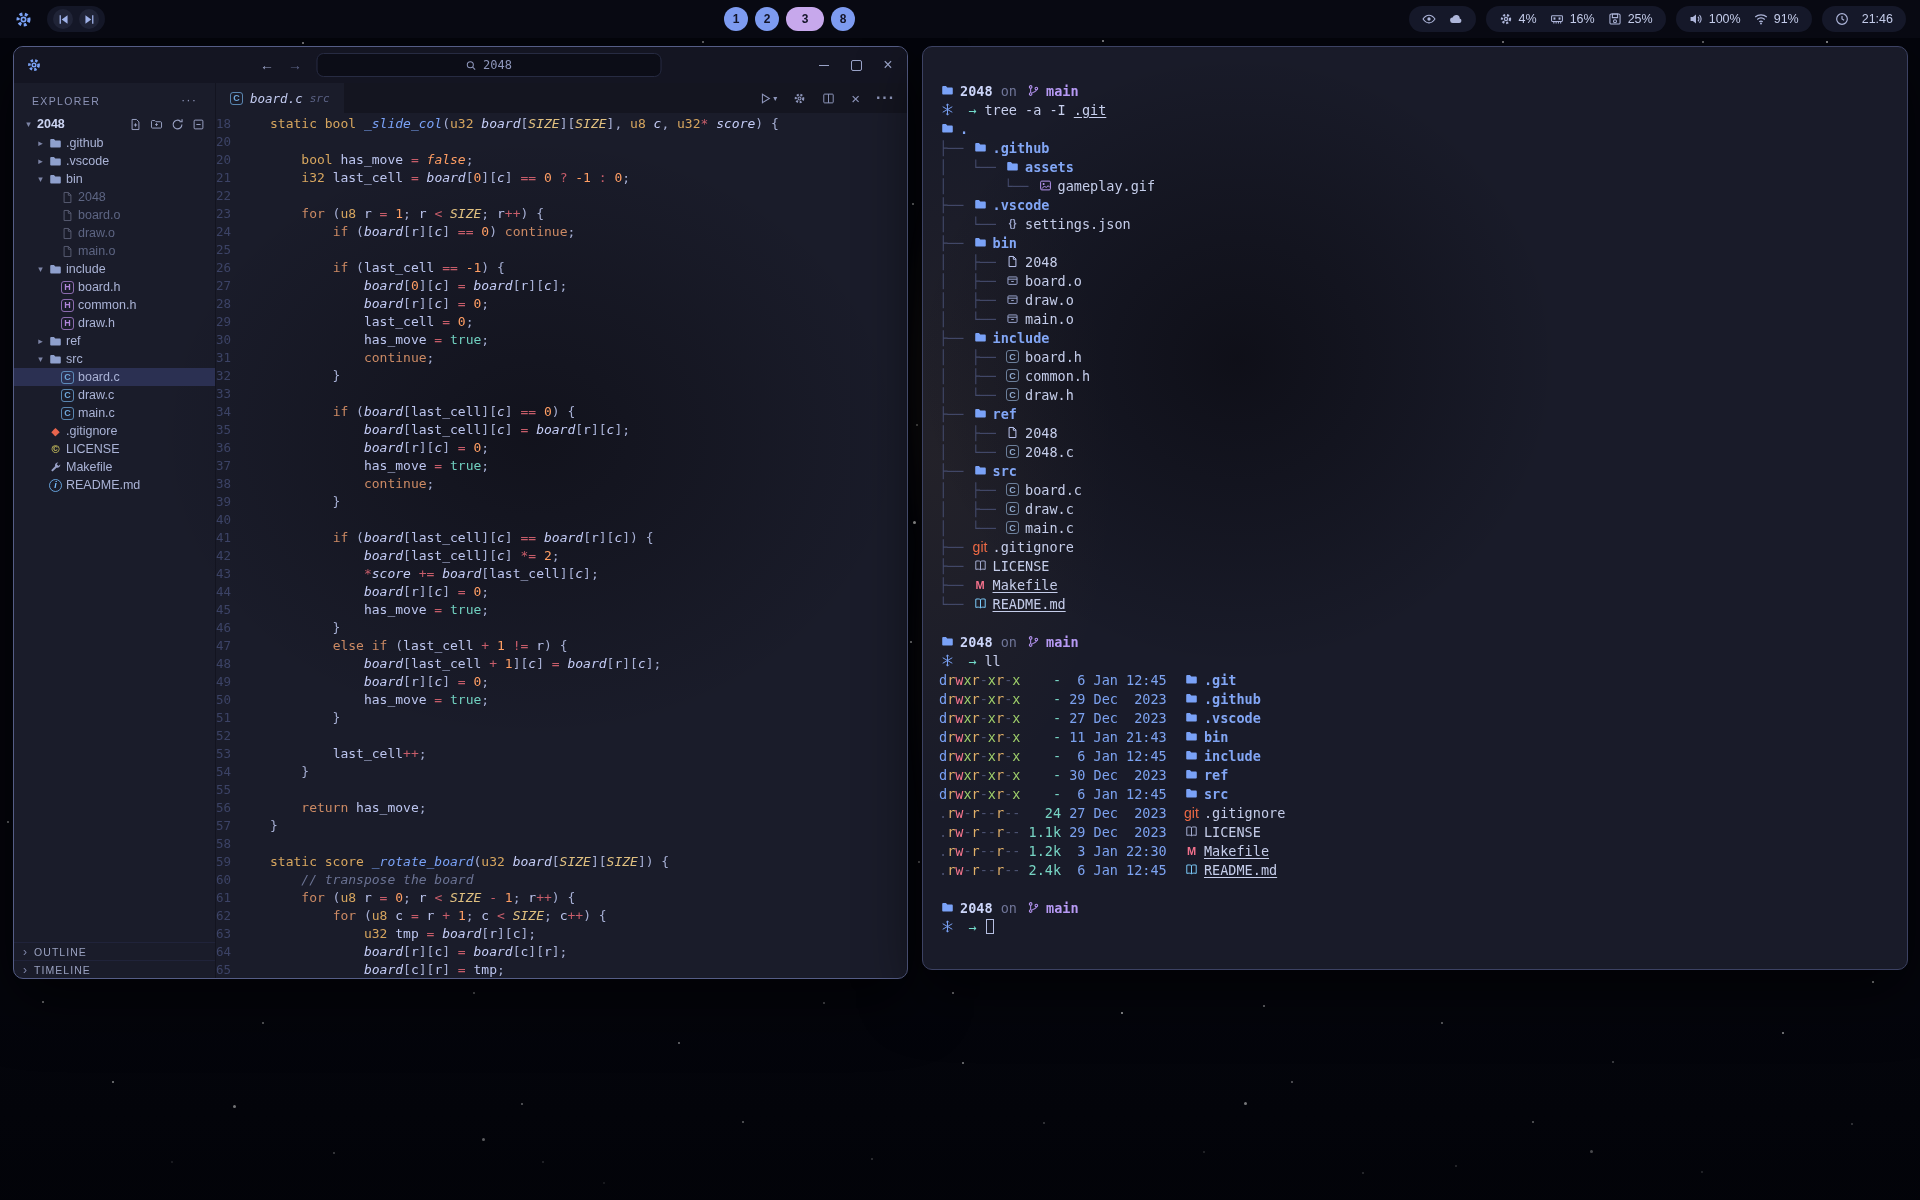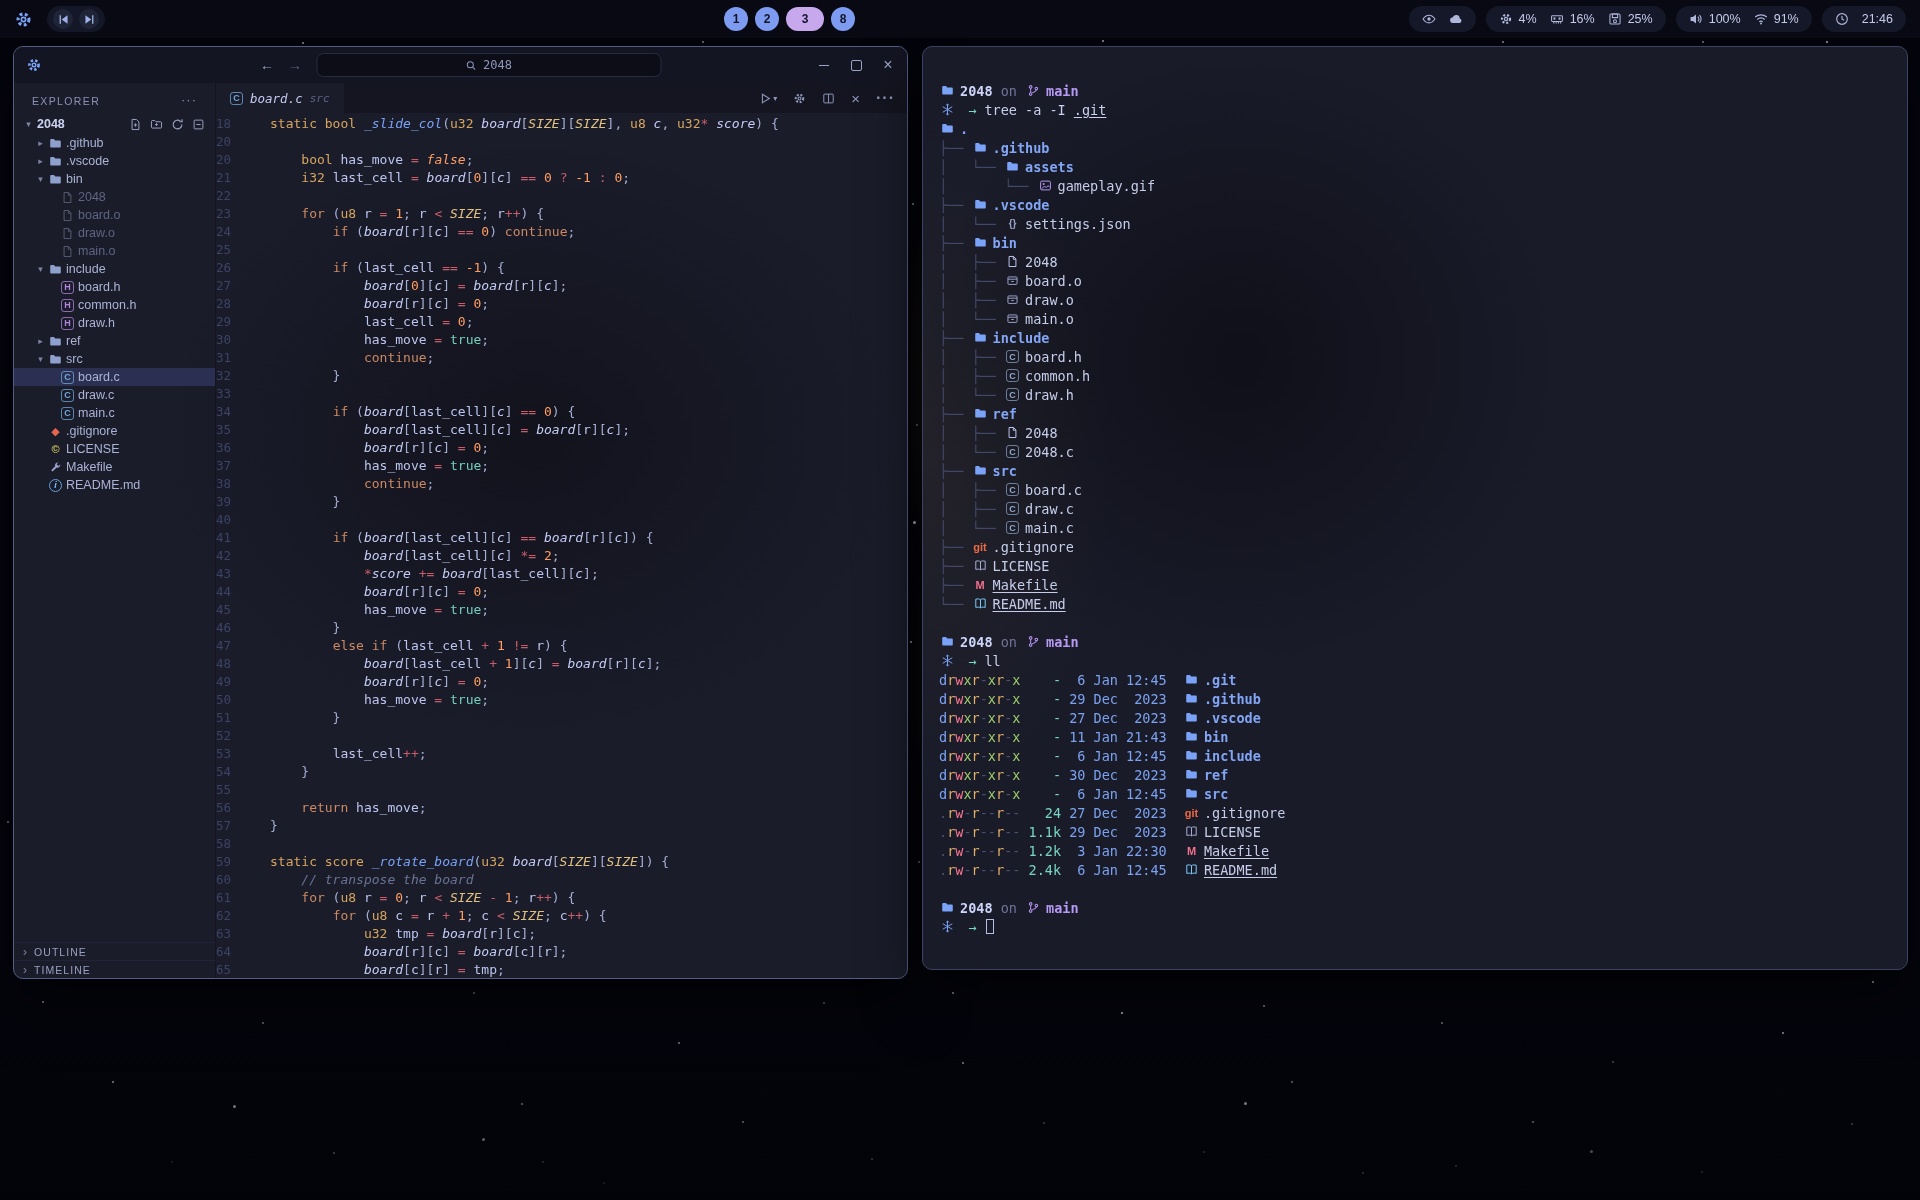--- a/index.html
+++ b/index.html
@@ -107,21 +107,21 @@
   .sb-row [data-name="tools-icon"]{color:#9aa2c8}
 
   
   .lic{display:inline-flex;align-items:center;justify-content:center;width:13px;height:13px;
     border-radius:3px;font-family:"Liberation Sans",sans-serif;font-size:9px;font-weight:bold;font-style:normal}
   .lic-c{color:#6fa8dc;border:1px solid rgba(111,168,220,.75)}
   .lic-h{color:#b185db;border:1px solid rgba(177,133,219,.75)}
   .lic-json{color:#9aa2c8;font-size:10px}
   .lic-info{color:#75beff;border:1px solid rgba(117,190,255,.8);border-radius:50%;font-style:italic}
   .lic-lic{color:#cbc25e;font-size:11px}
-  .gittx{color:#ee6a45;font-size:11px;font-weight:bold;font-family:"Liberation Sans",sans-serif}
+  .gittx{color:#ee6a45;font-size:14px;font-weight:normal;font-family:"Liberation Sans",sans-serif}
   .gitdia{color:#e8644d;font-size:11px;line-height:1}
   .mlet{color:#f2718c;font-weight:bold;font-size:11px;font-family:"Liberation Sans",sans-serif}
 
   
   .editor-pane{flex:1;display:flex;flex-direction:column;min-width:0}
   .tabbar{height:30px;background:#141520;display:flex;align-items:stretch;flex:none}
   .tab{display:flex;align-items:center;gap:7px;padding:0 14px;background:#1a1c2a;
     font-family:"DejaVu Sans Mono","Liberation Mono",monospace;font-size:12.5px;color:#c3cbf0;font-style:italic}
   .tab-desc{color:#5b6285;font-size:11px}
   .tab-actions{margin-left:auto;display:flex;align-items:center;gap:16px;padding-right:12px;color:#8e96bb}

